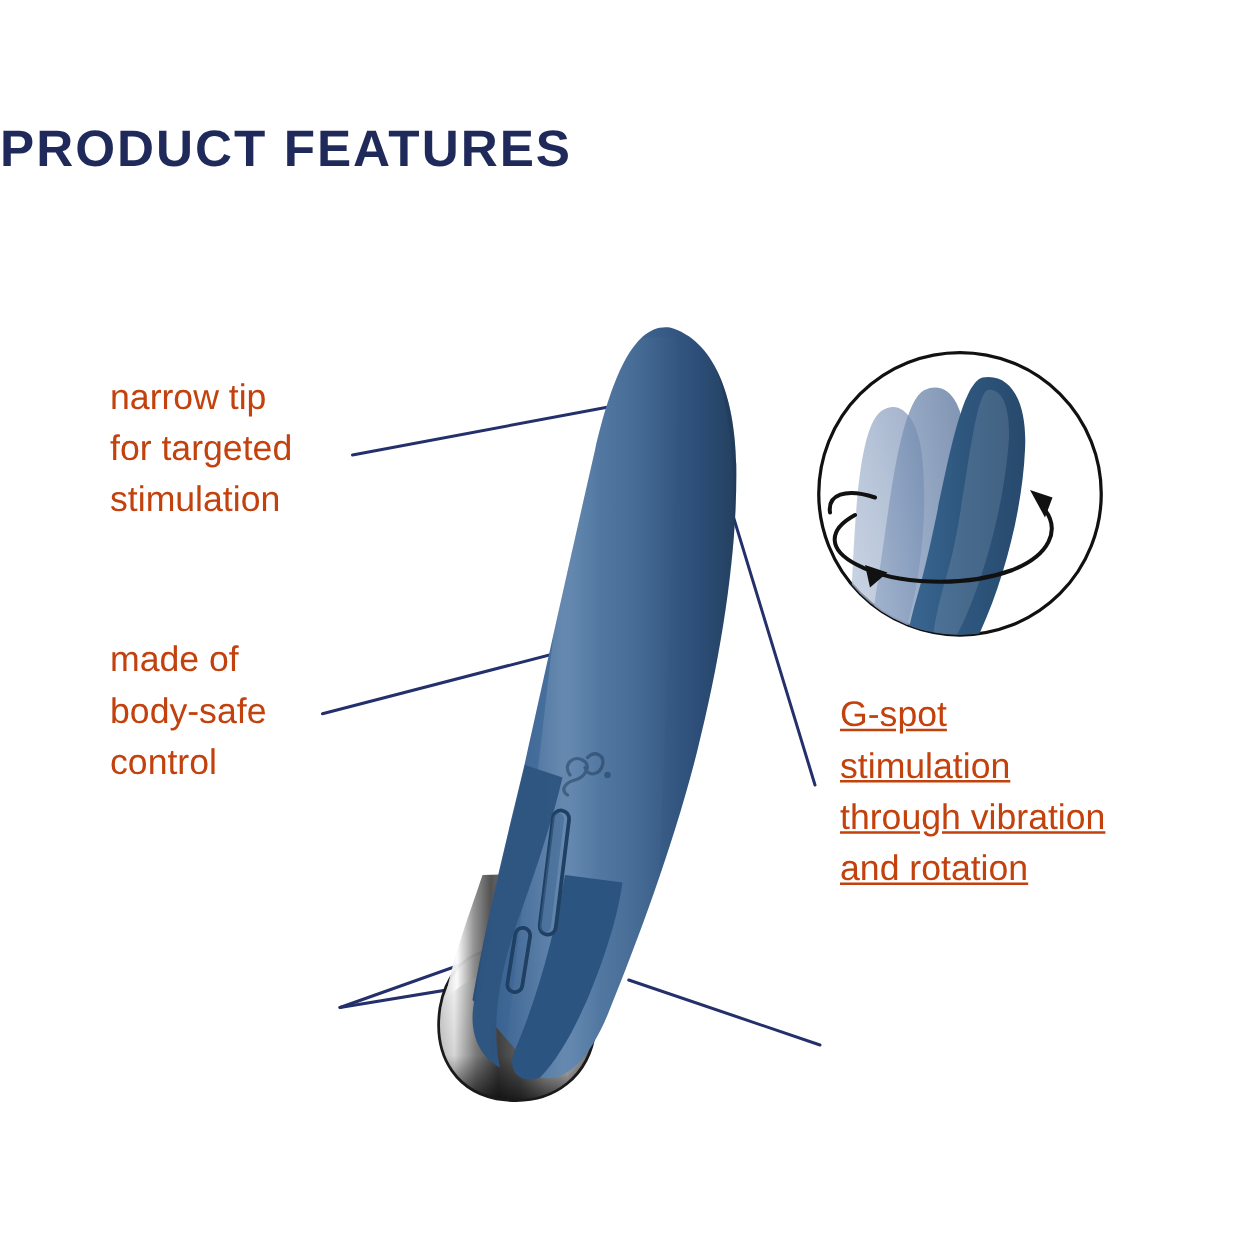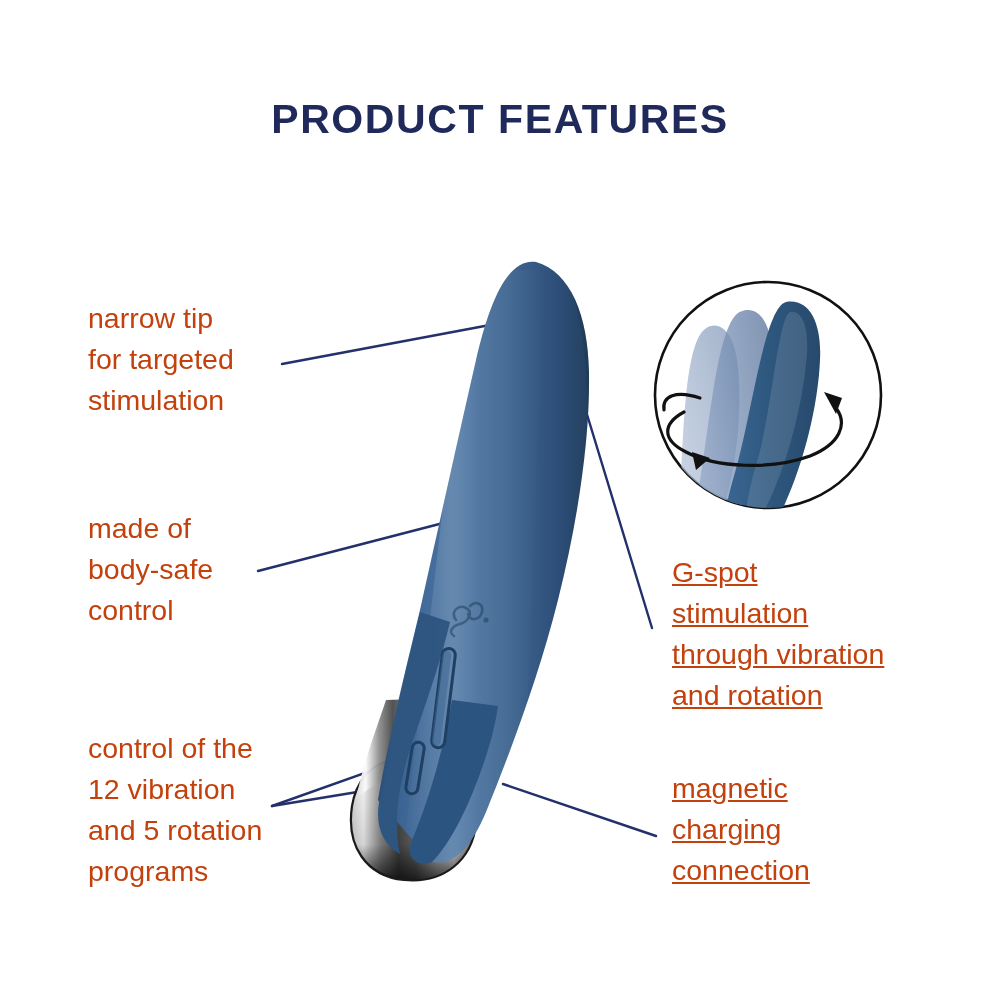--- a/index.html
+++ b/index.html
@@ -15,21 +15,20 @@
     width: 1000px;
     height: 1000px;
     background: #ffffff;
     overflow: hidden;
   }
   #page-title {
     position: absolute;
     top: 96px;
     left: 0;
     width: 1000px;
-    text-align: center;
     font-family: "Liberation Sans", sans-serif;
     font-size: 41px;
     font-weight: bold;
     letter-spacing: 1.6px;
     color: #1f2a5a;
   }
   .callout {
     position: absolute;
     color: #c2410c;
     font-family: "Liberation Sans", sans-serif;
@@ -276,27 +275,20 @@
   </svg>
 
   <div class="callout left" id="c-narrow">narrow tip
 for targeted
 stimulation</div>
 
   <div class="callout left" id="c-silicone">made of
 body-safe
 control</div>
 
-  <div class="callout left" id="c-control">control of the
-12 vibration
-and 5 rotation
-programs</div>
 
   <div class="callout right" id="c-gspot">G-spot
 stimulation
 through vibration
 and rotation</div>
 
-  <div class="callout right" id="c-magnetic">magnetic
-charging
-connection</div>
 
 </div>
 
 </body></html>

